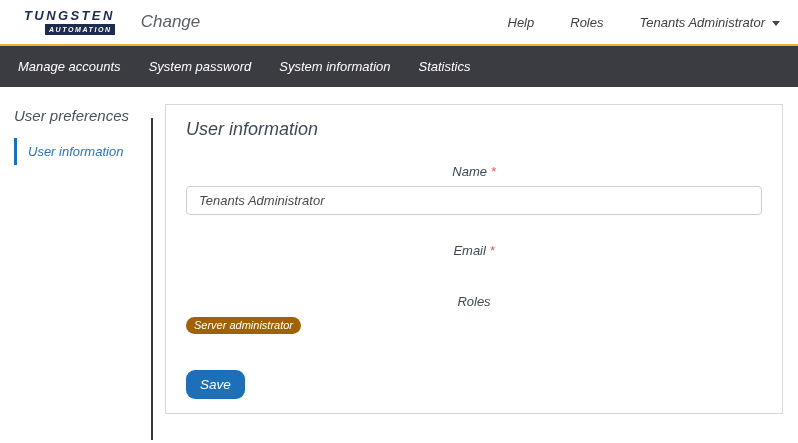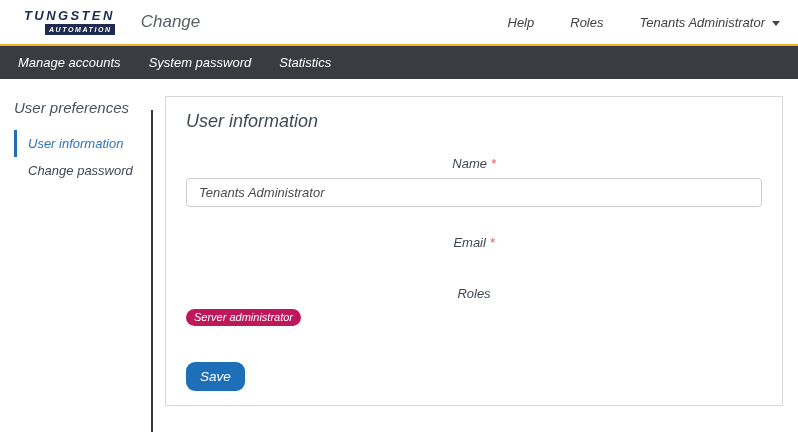--- a/index.html
+++ b/index.html
@@ -58,21 +58,21 @@
     border-right: 4px solid transparent;
     border-top: 5px solid #3e454e;
     display: inline-block;
     margin-left: 7px;
     margin-top: 2px;
   }
 
   
   .gold-strip { height: 2px; background: #f0b02c; }
   .main-nav {
-    height: 33px;
+    height: 41px;
     background: #3b3b42;
     display: flex;
     align-items: center;
     padding: 0 4px;
     color: #ffffff;
     font-size: 13px;
   }
   .nav-item { padding: 0 14px; cursor: pointer; white-space: nowrap; }
 
   
@@ -139,21 +139,21 @@
     font-size: 13px;
     color: #4a4a4a;
     font-family: "Liberation Sans", sans-serif;
     background: #ffffff;
     outline: none;
   }
   .roles { margin-bottom: 0; margin-top: 36px; }
   .roles-label { margin-bottom: 6px; }
   .badge {
     display: inline-block;
-    background: #be185d;
+    background: #a16207;
     color: #ffffff;
     font-size: 11px;
     line-height: 13px;
     padding: 2px 8px;
     border-radius: 9px;
     white-space: nowrap;
   }
   .save-btn {
     margin-top: 36px;
     display: inline-block;
@@ -184,28 +184,28 @@
       <span class="caret"></span>
     </span>
   </div>
 </header>
 
 <div class="gold-strip"></div>
 
 <nav class="main-nav">
   <div class="nav-item">Manage accounts</div>
   <div class="nav-item">System password</div>
+  <div class="nav-item">System information</div>
   <div class="nav-item">Statistics</div>
 </nav>
 
 <div class="content">
   <aside class="sidebar">
     <h2 class="sidebar-title">User preferences</h2>
     <div class="side-item active">User information</div>
-    <div class="side-item">Change password</div>
   </aside>
 
   <div class="v-divider"></div>
 
   <section class="card">
     <h1 class="card-title">User information</h1>
 
     <div class="field">
       <label class="field-label"><span>Name</span> <span class="req">*</span></label>
       <input class="text-input" type="text" value="Tenants Administrator" style="">

